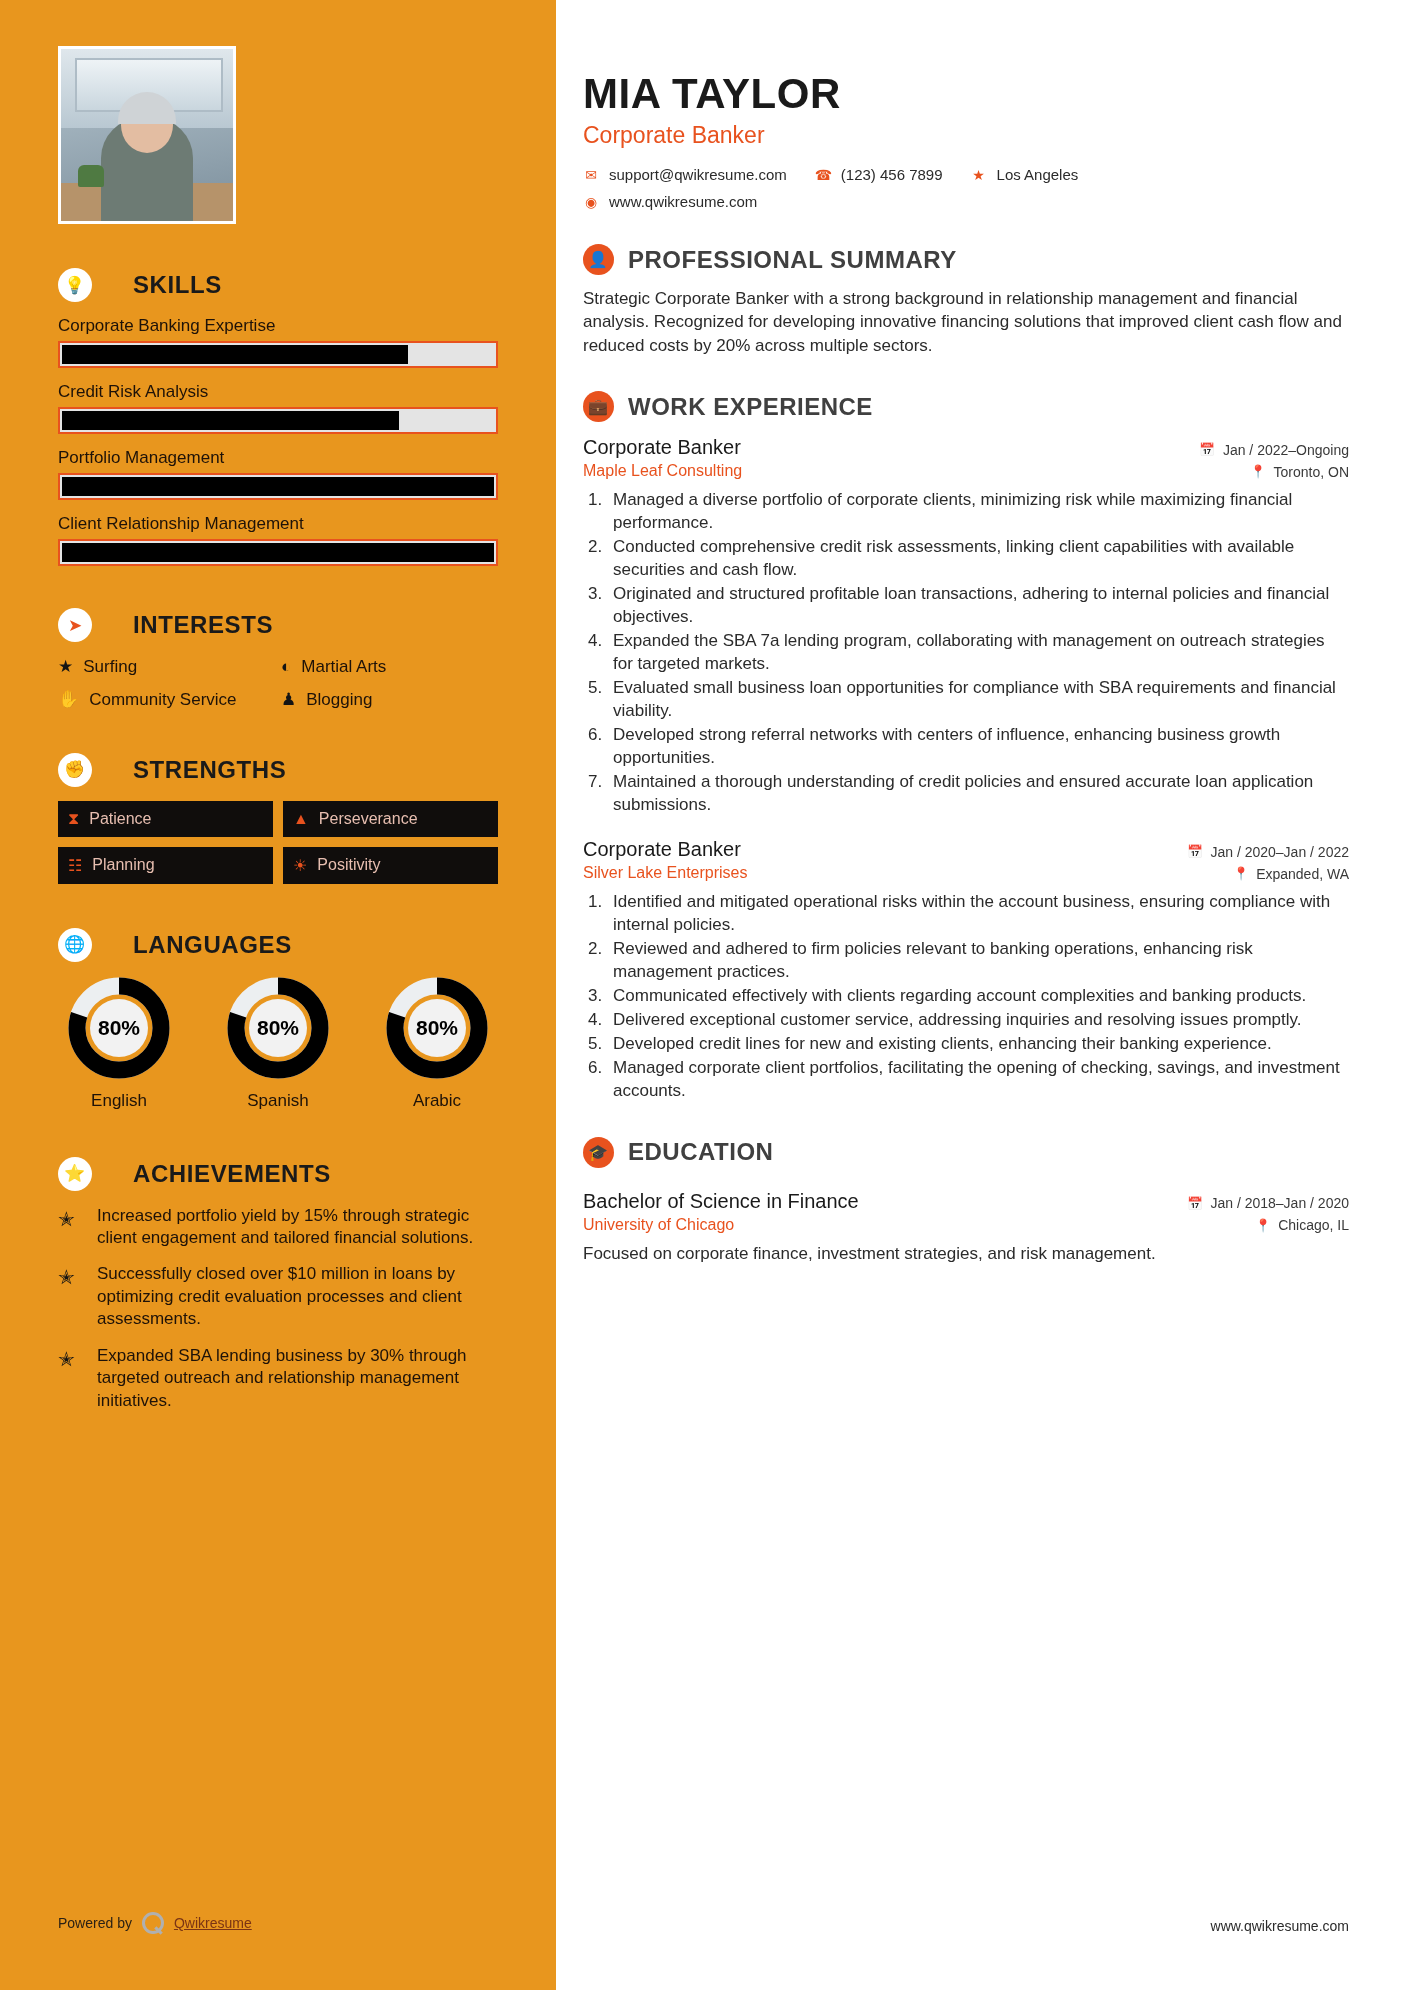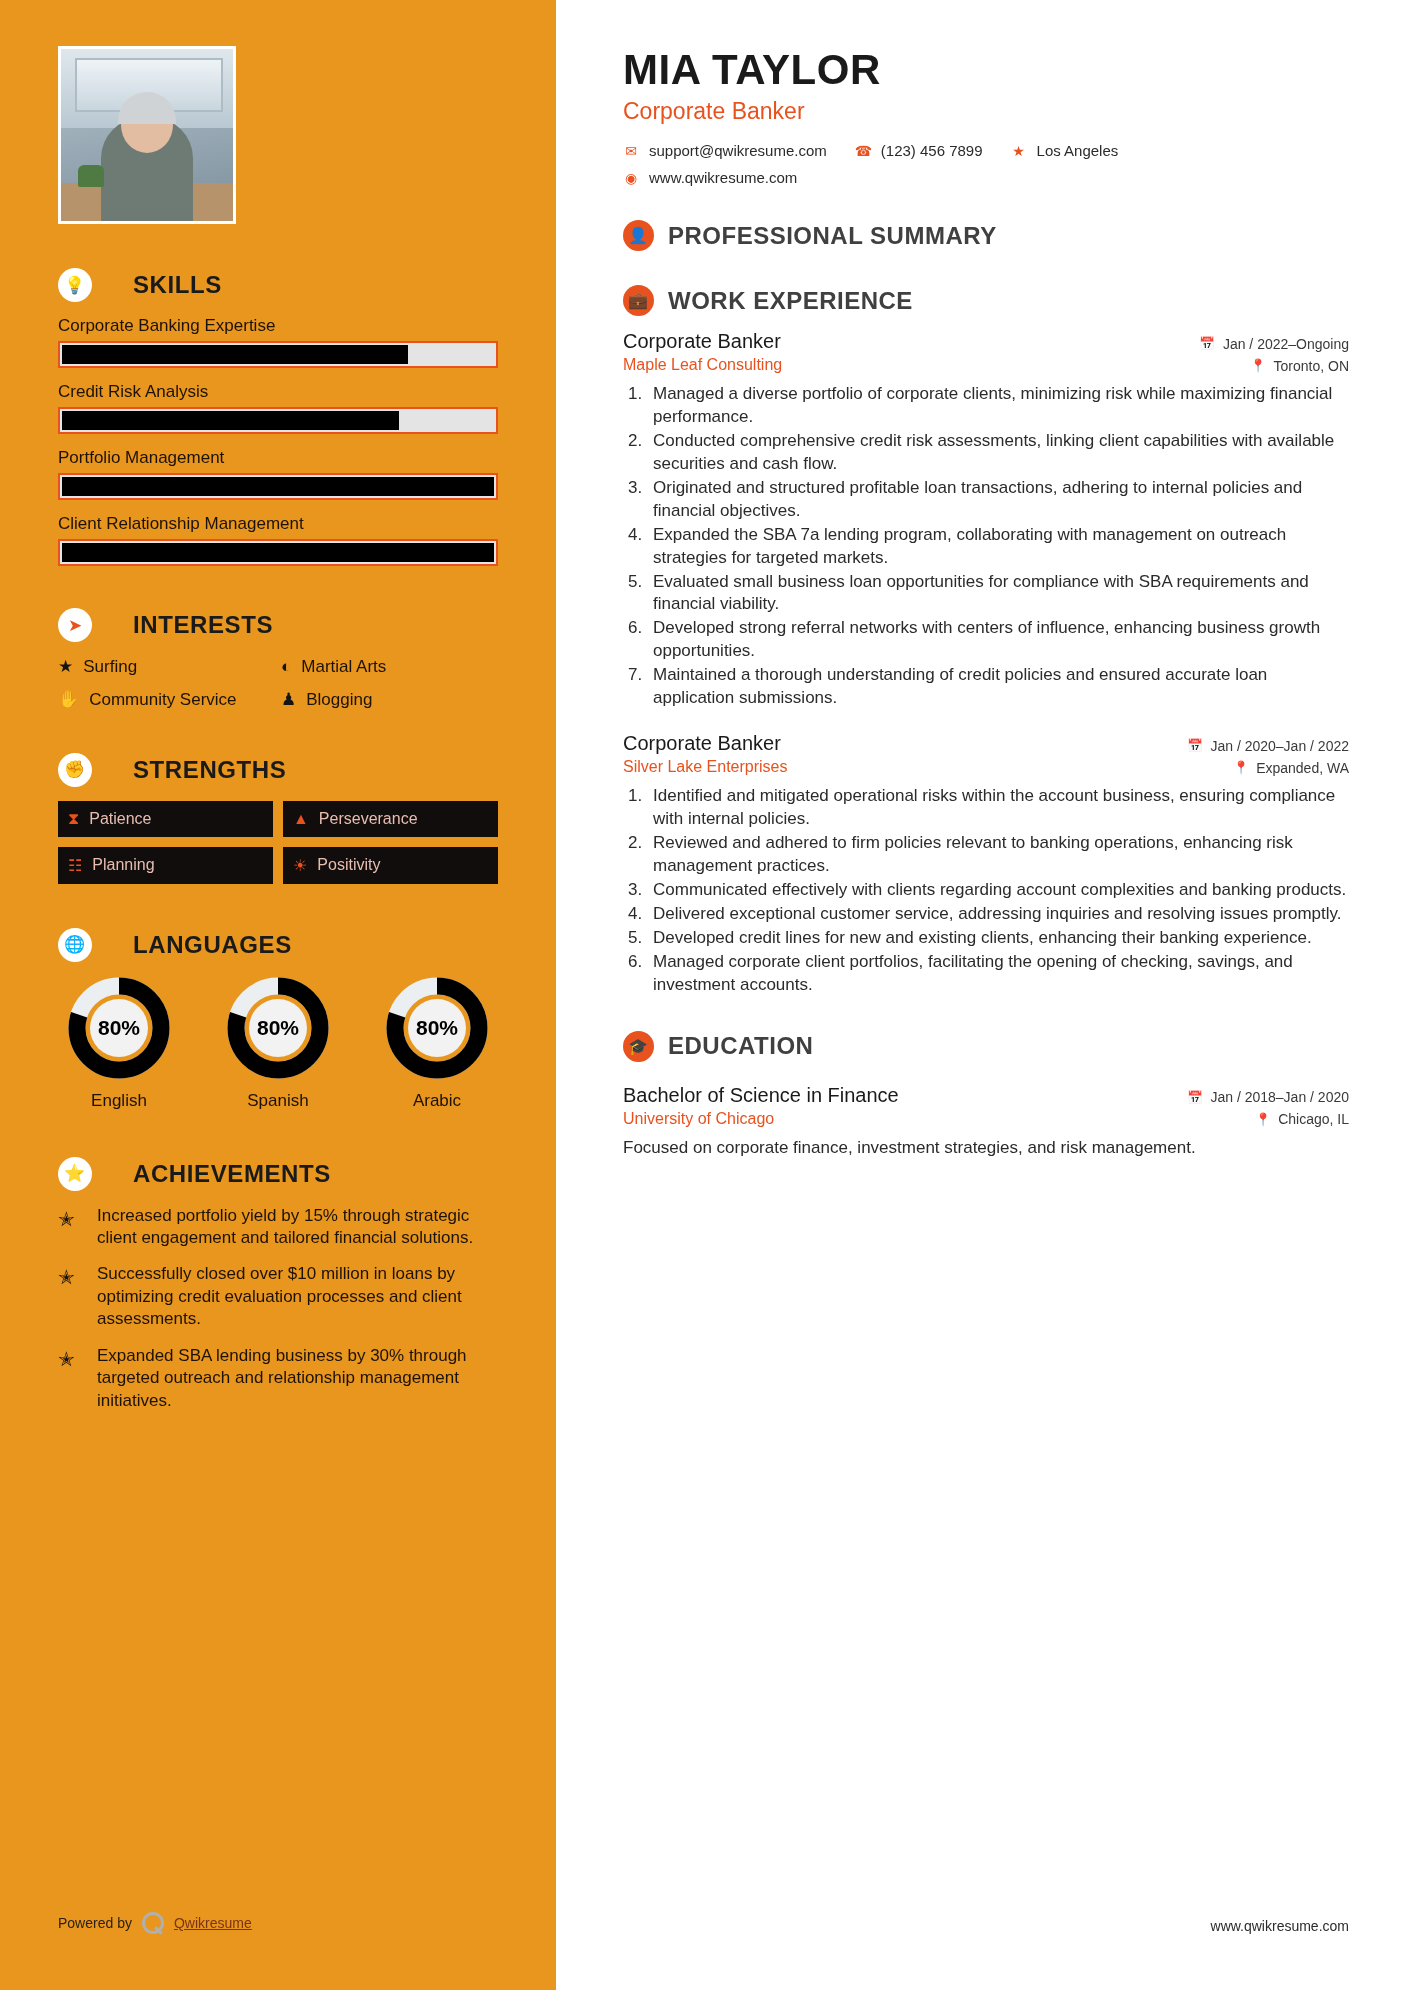--- a/index.html
+++ b/index.html
@@ -174,22 +174,23 @@
   }
   .qlogo:after{
     content:""; position:absolute; right:-2px; bottom:-1px;
     width:9px; height:3px; background:#b0b0b0; transform:rotate(45deg);
   }
   .qlink { color:#7a3414; text-decoration: underline; font-size:14px;}
 
   
   .main {
     flex: 1;
-    padding: 46px 58px 0 67px;
+    padding: 46px 58px 0 27px;
     position: relative;
+    margin-top: 24px;
   }
   .name {
     font-size: 42px; font-weight: bold; color:#1a1a1a;
     letter-spacing: .5px;
   }
   .role {
     font-size: 23px; color:#e8521e; margin-top: 4px;
     font-weight: 500;
   }
   .contact-rows { margin-top: 17px; }
@@ -433,20 +434,21 @@
             <span class="ic">◉</span>
             <span>www.qwikresume.com</span>
           </div>
         </div>
     </div>
 
     <div class="m-head">
       <span class="m-icon">👤</span>
       <span class="m-title">PROFESSIONAL SUMMARY</span>
     </div>
+    <p class="summary">Strategic Corporate Banker with a strong background in relationship management and financial analysis. Recognized for developing innovative financing solutions that improved client cash flow and reduced costs by 20% across multiple sectors.</p>
 
     <div class="m-head">
       <span class="m-icon">💼</span>
       <span class="m-title">WORK EXPERIENCE</span>
     </div>
     <div id="jobs-list">
         <div class="job">
           <div class="job-top">
             <span class="job-title">Corporate Banker</span>
             <span class="job-meta">

